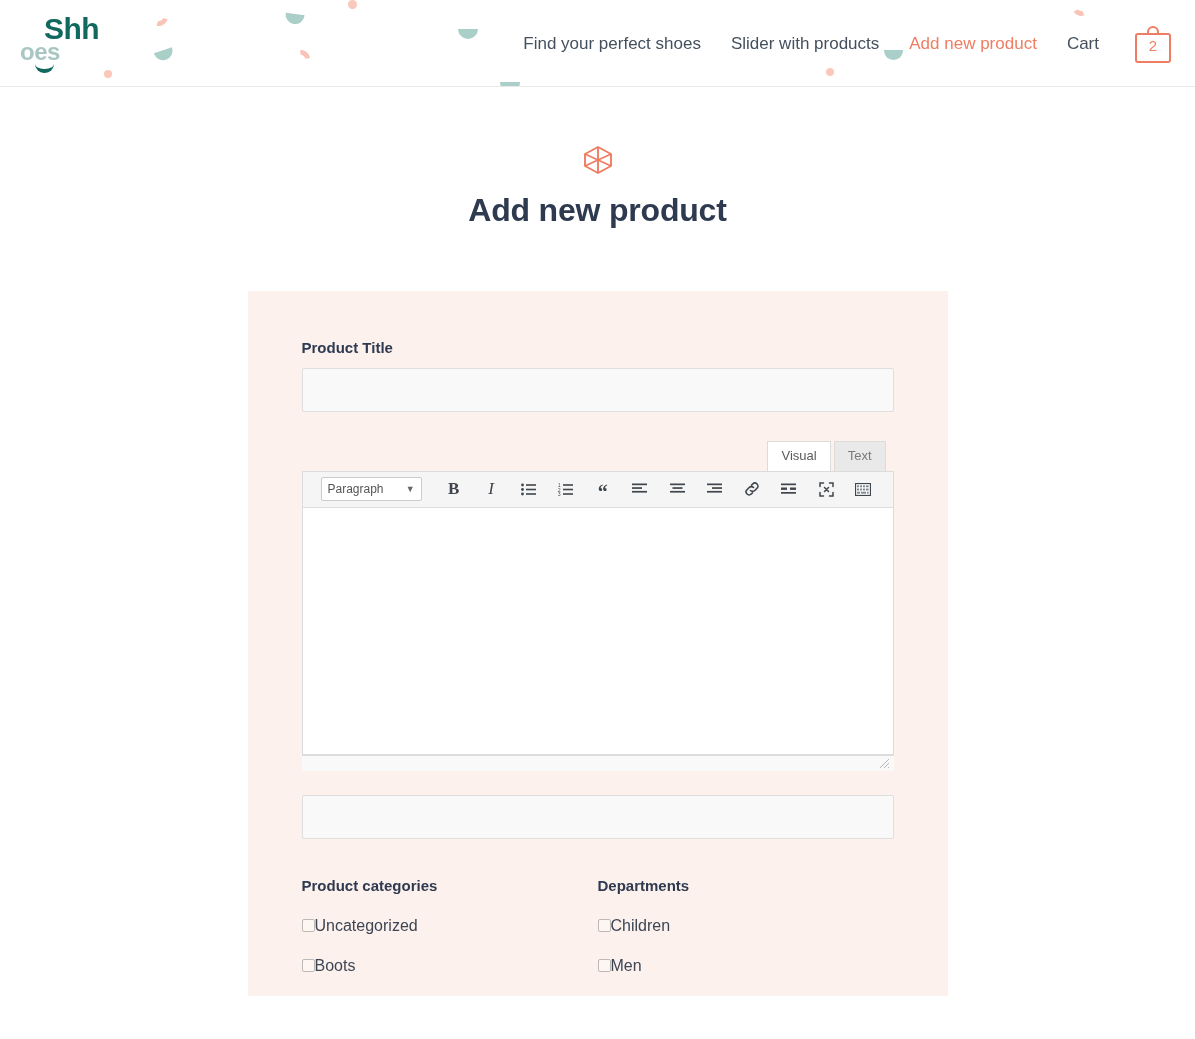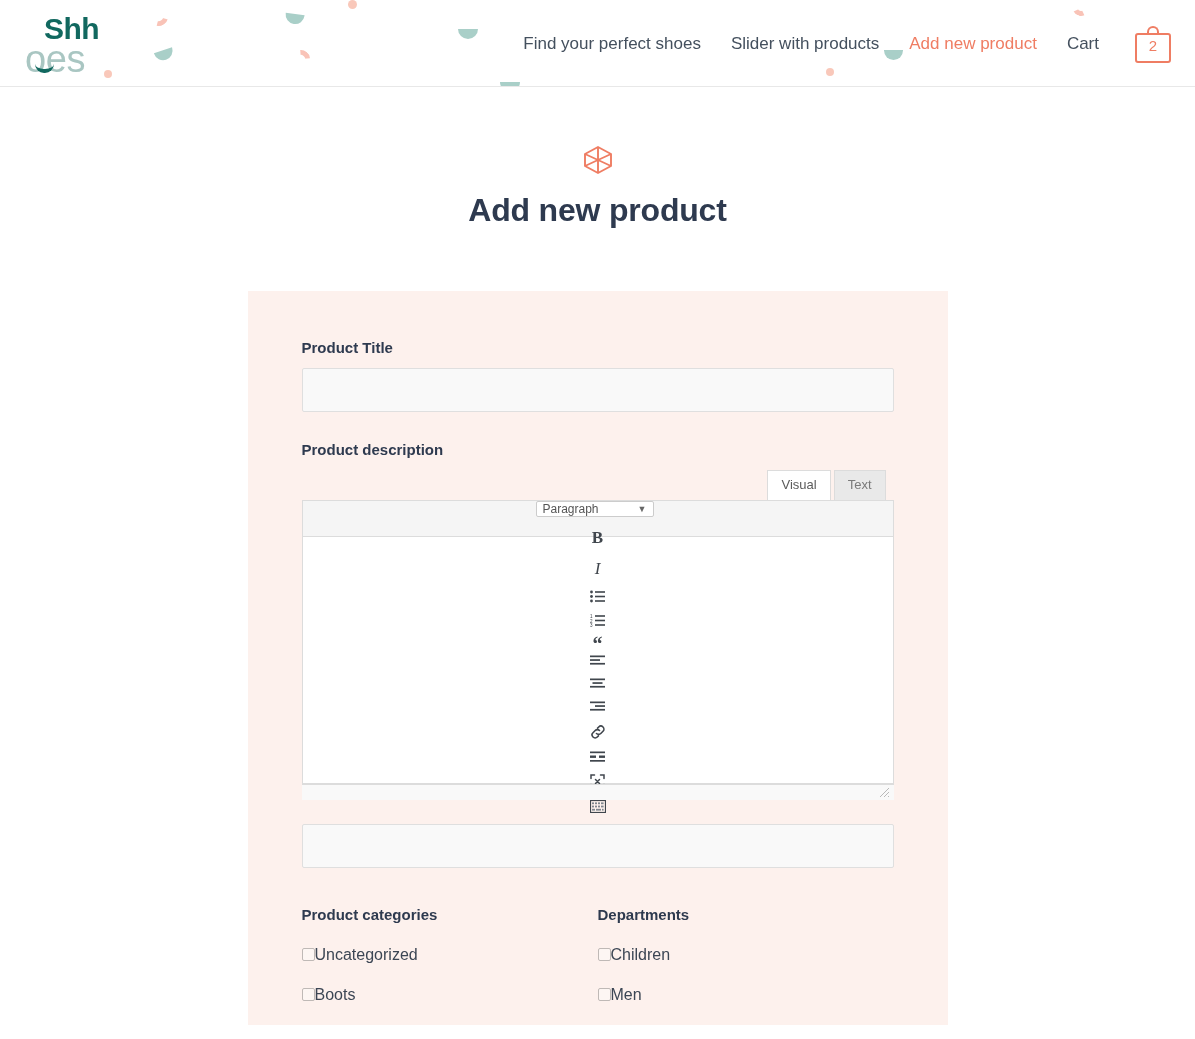--- a/index.html
+++ b/index.html
@@ -29,26 +29,25 @@
   .logo .shh {
     display: block;
     font-size: 30px;
     font-weight: 700;
     color: #11685f;
     letter-spacing: -0.5px;
     margin-left: 24px;
   }
   .logo .oes {
     display: block;
-    font-size: 38px;
-    font-weight: 400;
+    font-size: 24px;
+    font-weight: 700;
     color: #a9c6c2;
     letter-spacing: -0.5px;
     margin-top: -4px;
-    text-align: center;
   }
   .logo .smile {
     position: absolute;
     left: 15px; top: 50px;
     width: 19px; height: 9px;
     border: 0; border-bottom: 4px solid #11685f;
     border-radius: 0 0 12px 12px;
   }
 
   .confetti { position: absolute; pointer-events: none; }
@@ -182,21 +181,20 @@
     background: #ffffff;
   }
   .ed-toolbar {
     display: flex;
     align-items: center;
     gap: 11px;
     height: 36px;
     padding: 0 16px;
     background: #f5f5f5;
     border-bottom: 1px solid #dcdcdc;
-    flex-direction: column;
   }
   .ed-select {
     height: 24px;
     width: 118px;
     margin: 0 8px 0 2px;
     background: #fff;
     border: 1px solid #ccc;
     border-radius: 2px;
     font-family: "Liberation Sans", sans-serif;
     font-size: 12px;
@@ -320,21 +318,20 @@
   <h1 class="page-title">Add new product</h1>
 </div>
 
 <section class="form-panel">
 
   <p class="field-label">Product Title</p>
   <input class="text-input" type="text" placeholder="" style="">
 
   <div class="gap-1"></div>
 
-  <p class="field-label">Product description</p>
 
   <div class="editor-wrap">
     <div class="editor-tabs">
       <div class="ed-tab active">Visual</div>
       <div class="ed-tab">Text</div>
     </div>
 
     <div class="editor-box">
       <div class="ed-toolbar">
 

